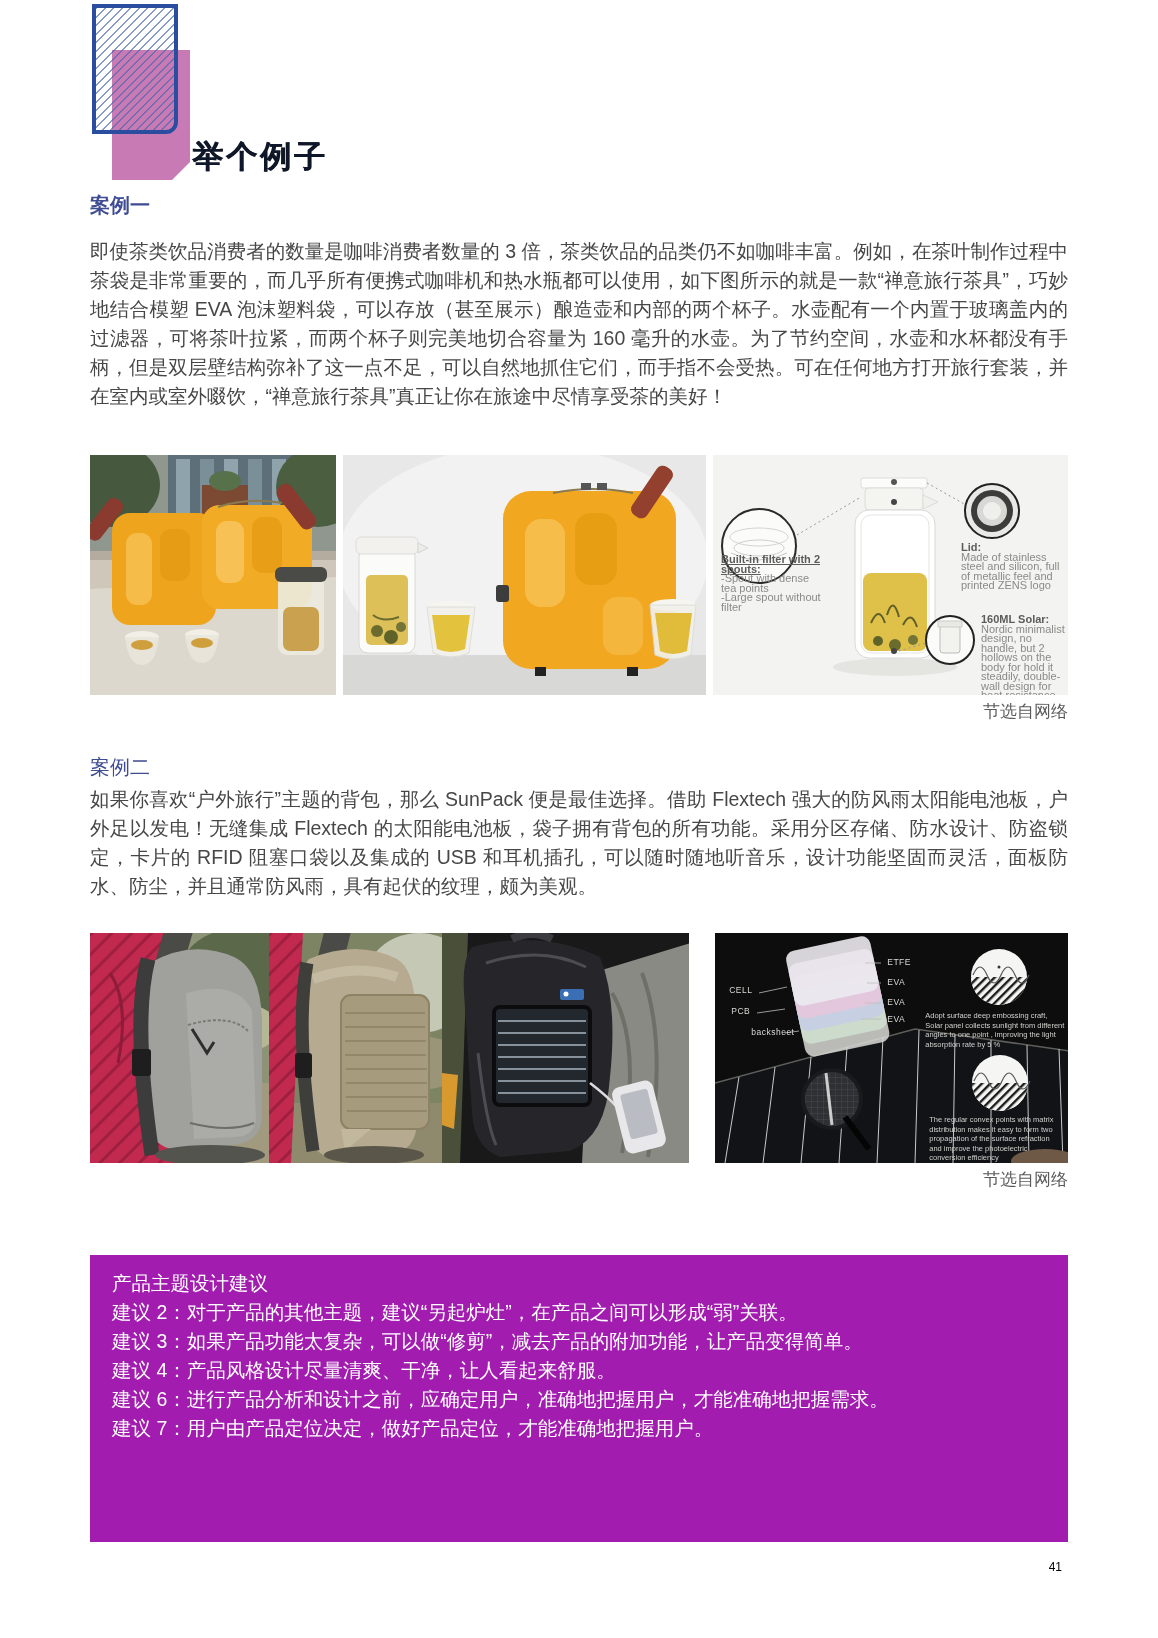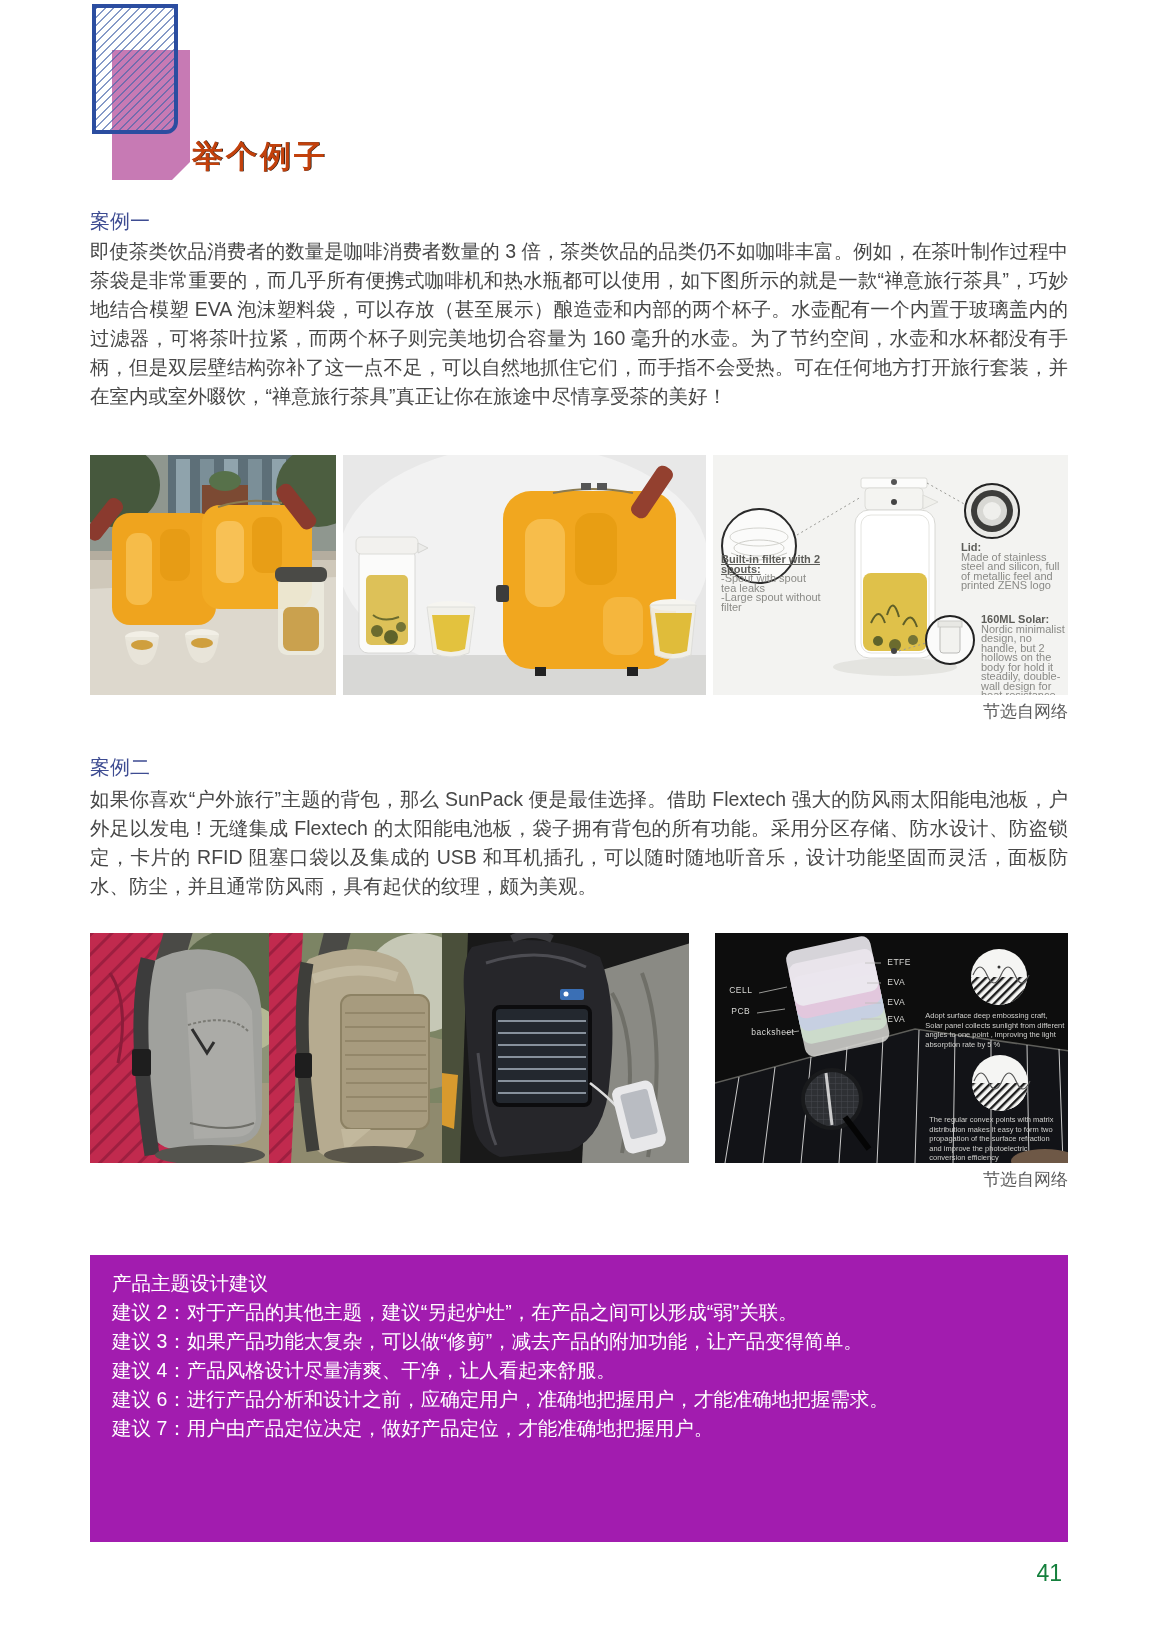--- a/index.html
+++ b/index.html
@@ -11,26 +11,26 @@
   .deco-pink{
     position:absolute;left:112px;top:50px;width:78px;height:130px;background:#c77ab4;
     clip-path:polygon(0 0,100% 0,100% calc(100% - 18px),calc(100% - 18px) 100%,0 100%);
   }
   .deco-hatch{
     position:absolute;left:92px;top:4px;width:78px;height:122px;
     border:4px solid #2b4da0;border-radius:0 0 12px 0;
     background:repeating-linear-gradient(135deg,rgba(70,100,170,.65) 0 1.3px,transparent 1.3px 6px);
   }
   .page-title{
-    position:absolute;left:192px;top:136px;font-size:31px;font-weight:bold;color:#c2410c;
+    position:absolute;left:192px;top:136px;font-size:31px;font-weight:bold;color:#0f172a;
     letter-spacing:3px;text-shadow:.7px 0 0 #141414;
   }
   
   .case-heading{position:absolute;left:90px;width:300px;font-size:20px;color:#3e4c92;}
-  .h-case1{top:208px;}
+  .h-case1{top:192px;font-weight:bold;}
   .h-case2{top:754px;}
   .body-para{
     position:absolute;left:90px;width:978px;font-size:19.5px;line-height:29px;
     color:#474747;text-align:justify;
   }
   .p-case1{top:237px;}
   .p-case2{top:785px;}
   .caption{position:absolute;right:90px;font-size:17px;color:#5a5a5a;}
   .cap1{top:700px;}
   .cap2{top:1168px;}
@@ -49,21 +49,21 @@
   .sol-label{position:absolute;font-size:8.5px;color:#d9d9d6;letter-spacing:.5px;}
   .sol-note{position:absolute;font-size:7.5px;line-height:9.5px;color:#cfcfcc;}
   
   .suggest-box{
     position:absolute;left:90px;top:1255px;width:978px;height:287px;background:#a21caf;
     color:#ffffff;box-sizing:border-box;padding:14px 22px 0 22px;
     font-size:19.5px;line-height:29px;
   }
   .suggest-box .line{white-space:normal;}
   
-  .page-num{position:absolute;top:1560px;right:96px;font-size:23px;color:#15803d;}
+  .page-num{position:absolute;top:1560px;right:96px;font-size:12px;color:#000000;}
 </style>
 </head>
 <body>
 
 <div class="page">
 
   <div class="deco-pink"></div>
   <div class="deco-hatch"></div>
   <div class="page-title">举个例子</div>
 
@@ -170,21 +170,21 @@
         <circle cx="279" cy="56" r="21" fill="#3c3c3a"></circle>
         <circle cx="279" cy="56" r="15" fill="#d8d8d4"></circle>
         <circle cx="279" cy="56" r="9" fill="#efefec"></circle>
         <line x1="186" y1="196" x2="213" y2="188" stroke="#9a9a96" stroke-dasharray="2 3"></line>
         <circle cx="237" cy="185" r="24" fill="#fbfbfa" stroke="#222" stroke-width="2"></circle>
         <rect x="227" y="170" width="20" height="28" rx="3" fill="#f2f2ef" stroke="#bbbbb8"></rect>
         <rect x="225" y="166" width="24" height="6" fill="#e8e8e4" stroke="#ccccc8"></rect>
       </svg>
       <div class="anno" style="left:8px;top:100px;width:102px;">
         <span class="anno-title">Built-in filter with 2 spouts:</span>
-        <div>-Spout with spout tea leaks</div>
+        <div>-Spout with dense tea points</div>
         <div>-Large spout without filter</div>
       </div>
       <div class="anno" style="left:248px;top:88px;width:100px;">
         <b>Lid:</b>
         <span>Made of stainless steel and silicon, full of metallic feel and printed ZENS logo</span>
       </div>
       <div class="anno" style="left:268px;top:160px;width:84px;">
         <b>160ML Solar:</b>
         <span>Nordic minimalist design, no handle, but 2 hollows on the body for hold it steadily, double-wall design for heat resistance</span>
       </div>

